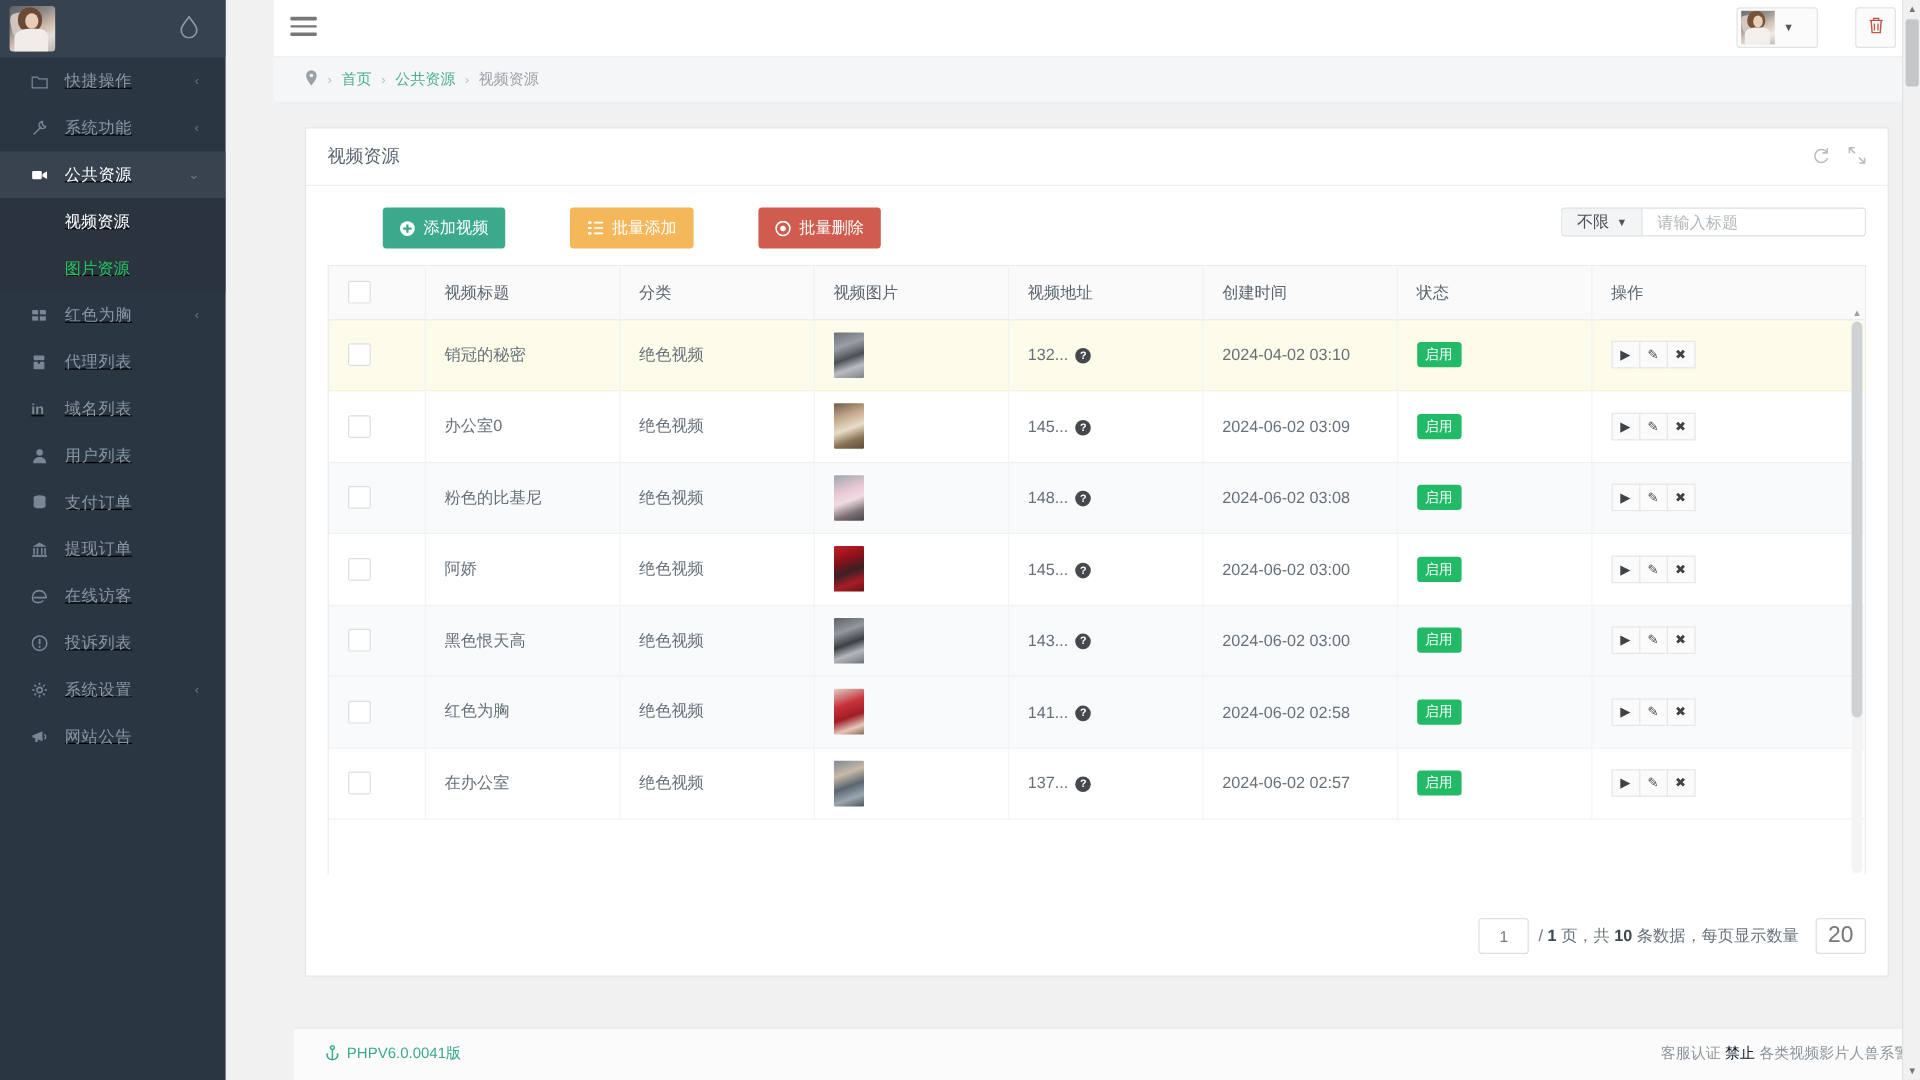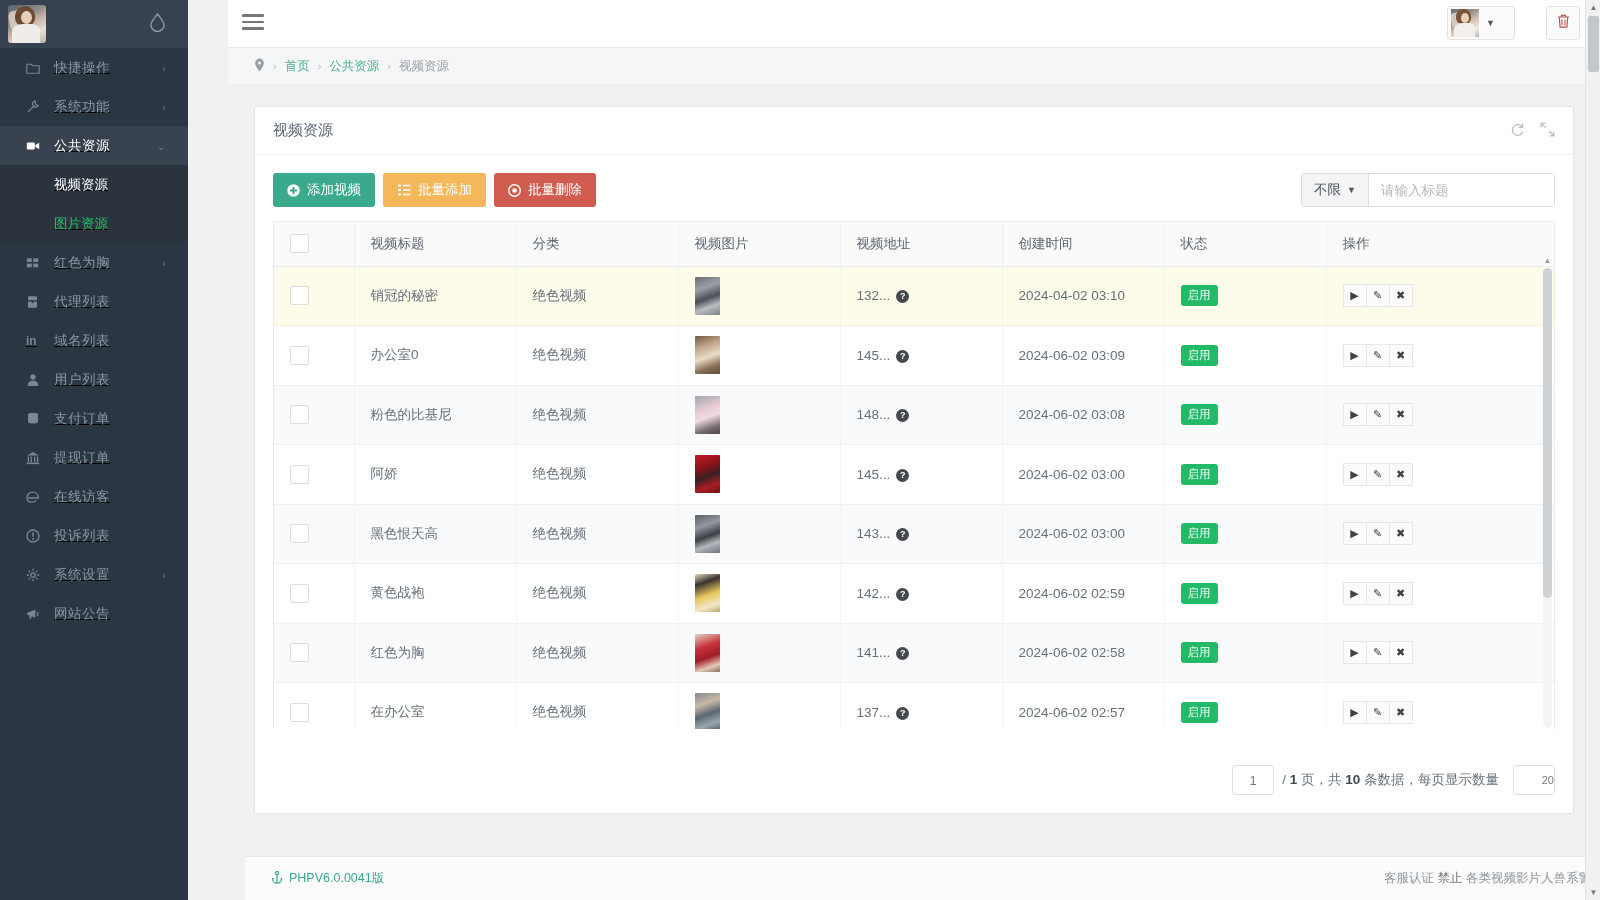--- a/index.html
+++ b/index.html
@@ -191,29 +191,30 @@
     position: relative;
   }
   .btn {
     height: 34px;
     border: none; border-radius: 3px;
     color: #fff; font-size: 13.5px;
     padding: 0 14px;
     display: inline-flex; align-items: center; gap: 7px;
     cursor: pointer; margin-right: 8px;
     font-family: inherit;
+    margin-left: 46px;
   }
   .btn-add { background: #3aa98c; }
   .btn-batch { background: #f4b759; }
   .btn-del { background: #cf5c4e; }
   .btn .bi { font-size: 12px; display: inline-flex; }
 
   #search-group {
     position: absolute; right: 18px; top: 18px;
-    display: flex; height: 34px;
+    display: flex; height: 24px;
     border: 1px solid #dcdfe2;
     border-radius: 3px;
     overflow: hidden;
   }
   #search-select {
     background: #f3f4f5;
     border-right: 1px solid #dcdfe2;
     display: flex; align-items: center;
     padding: 0 12px;
     font-size: 13.5px; color: #4a5158;
@@ -333,39 +334,39 @@
     width: 42px; height: 30px;
     border: 1px solid #dcdfe2; border-radius: 3px;
     text-align: center; font-size: 13px; color: #777;
     outline: none; font-family: inherit; background:#fff;
   }
   #pg-text { margin: 0 8px; }
   #pg-text b { color: #3f474f; }
   .pg-size {
     width: 42px; height: 30px;
     border: 1px solid #dcdfe2; border-radius: 3px;
-    text-align: right; font-size: 11px; color: #777;
+    text-align: center; font-size: 19px; color: #777;
     outline: none; font-family: inherit; background:#fff;
     margin-left: 6px;
   }
 
   
   #footer {
     position: absolute; left: 245px; top: 856px;
     width: 1372px; height: 44px;
     background: #fbfbfb;
     border-top: 1px solid #e7e7e7;
     padding: 0 26px;
     display: flex; align-items: center; justify-content: space-between;
     font-size: 12.5px; color: #8d949b;
     overflow: hidden;
   }
   #footer .f-left { display: flex; align-items: center; gap: 6px; color: #3aa98c; }
   #footer .f-left .fi { color: #3aa98c; }
-  #footer .f-right .warn { color: #737373; margin-top: 20px; }
+  #footer .f-right .warn { color: #0f172a; margin-top: 20px; }
 
   
   #page-scroll {
     position: absolute; right: 0; top: 0;
     width: 15px; height: 900px;
     background: #f1f1f1;
     border-left: 1px solid #e2e2e2;
   }
   #page-scroll .ptop, #page-scroll .pbot {
     position: absolute; left: 0; width: 15px; height: 15px;
@@ -702,34 +703,20 @@
               <td><span class="thumb" style="background:linear-gradient(160deg,#5e6268 0%,#93989e 30%,#3c4045 55%,#b4b8bd 75%,#6e7278 100%)"></span></td>
               <td class="addr-cell">143...<span class="qmark">?</span></td>
               <td>2024-06-02 03:00</td>
               <td><span class="badge">启用</span></td>
               <td><span class="ops">
                   <span class="op-btn">▶</span>
                   <span class="op-btn">✎</span>
                   <span class="op-btn">✖</span>
                 </span></td>
             </tr>
-            <tr class="">
-              <td><span class="chk"></span></td>
-              <td>黄色战袍</td>
-              <td>绝色视频</td>
-              <td><span class="thumb" style="background:linear-gradient(160deg,#e6d9c0 0%,#3a3330 25%,#e8c75a 55%,#f2e6c8 80%,#bda86e 100%)"></span></td>
-              <td class="addr-cell">142...<span class="qmark">?</span></td>
-              <td>2024-06-02 02:59</td>
-              <td><span class="badge">启用</span></td>
-              <td><span class="ops">
-                  <span class="op-btn">▶</span>
-                  <span class="op-btn">✎</span>
-                  <span class="op-btn">✖</span>
-                </span></td>
-            </tr>
             <tr class="stripe">
               <td><span class="chk"></span></td>
               <td>红色为胸</td>
               <td>绝色视频</td>
               <td><span class="thumb" style="background:linear-gradient(160deg,#e0d2c6 0%,#c8323a 35%,#a01d26 60%,#e4c8b8 82%,#8d6a5c 100%)"></span></td>
               <td class="addr-cell">141...<span class="qmark">?</span></td>
               <td>2024-06-02 02:58</td>
               <td><span class="badge">启用</span></td>
               <td><span class="ops">
                   <span class="op-btn">▶</span>

